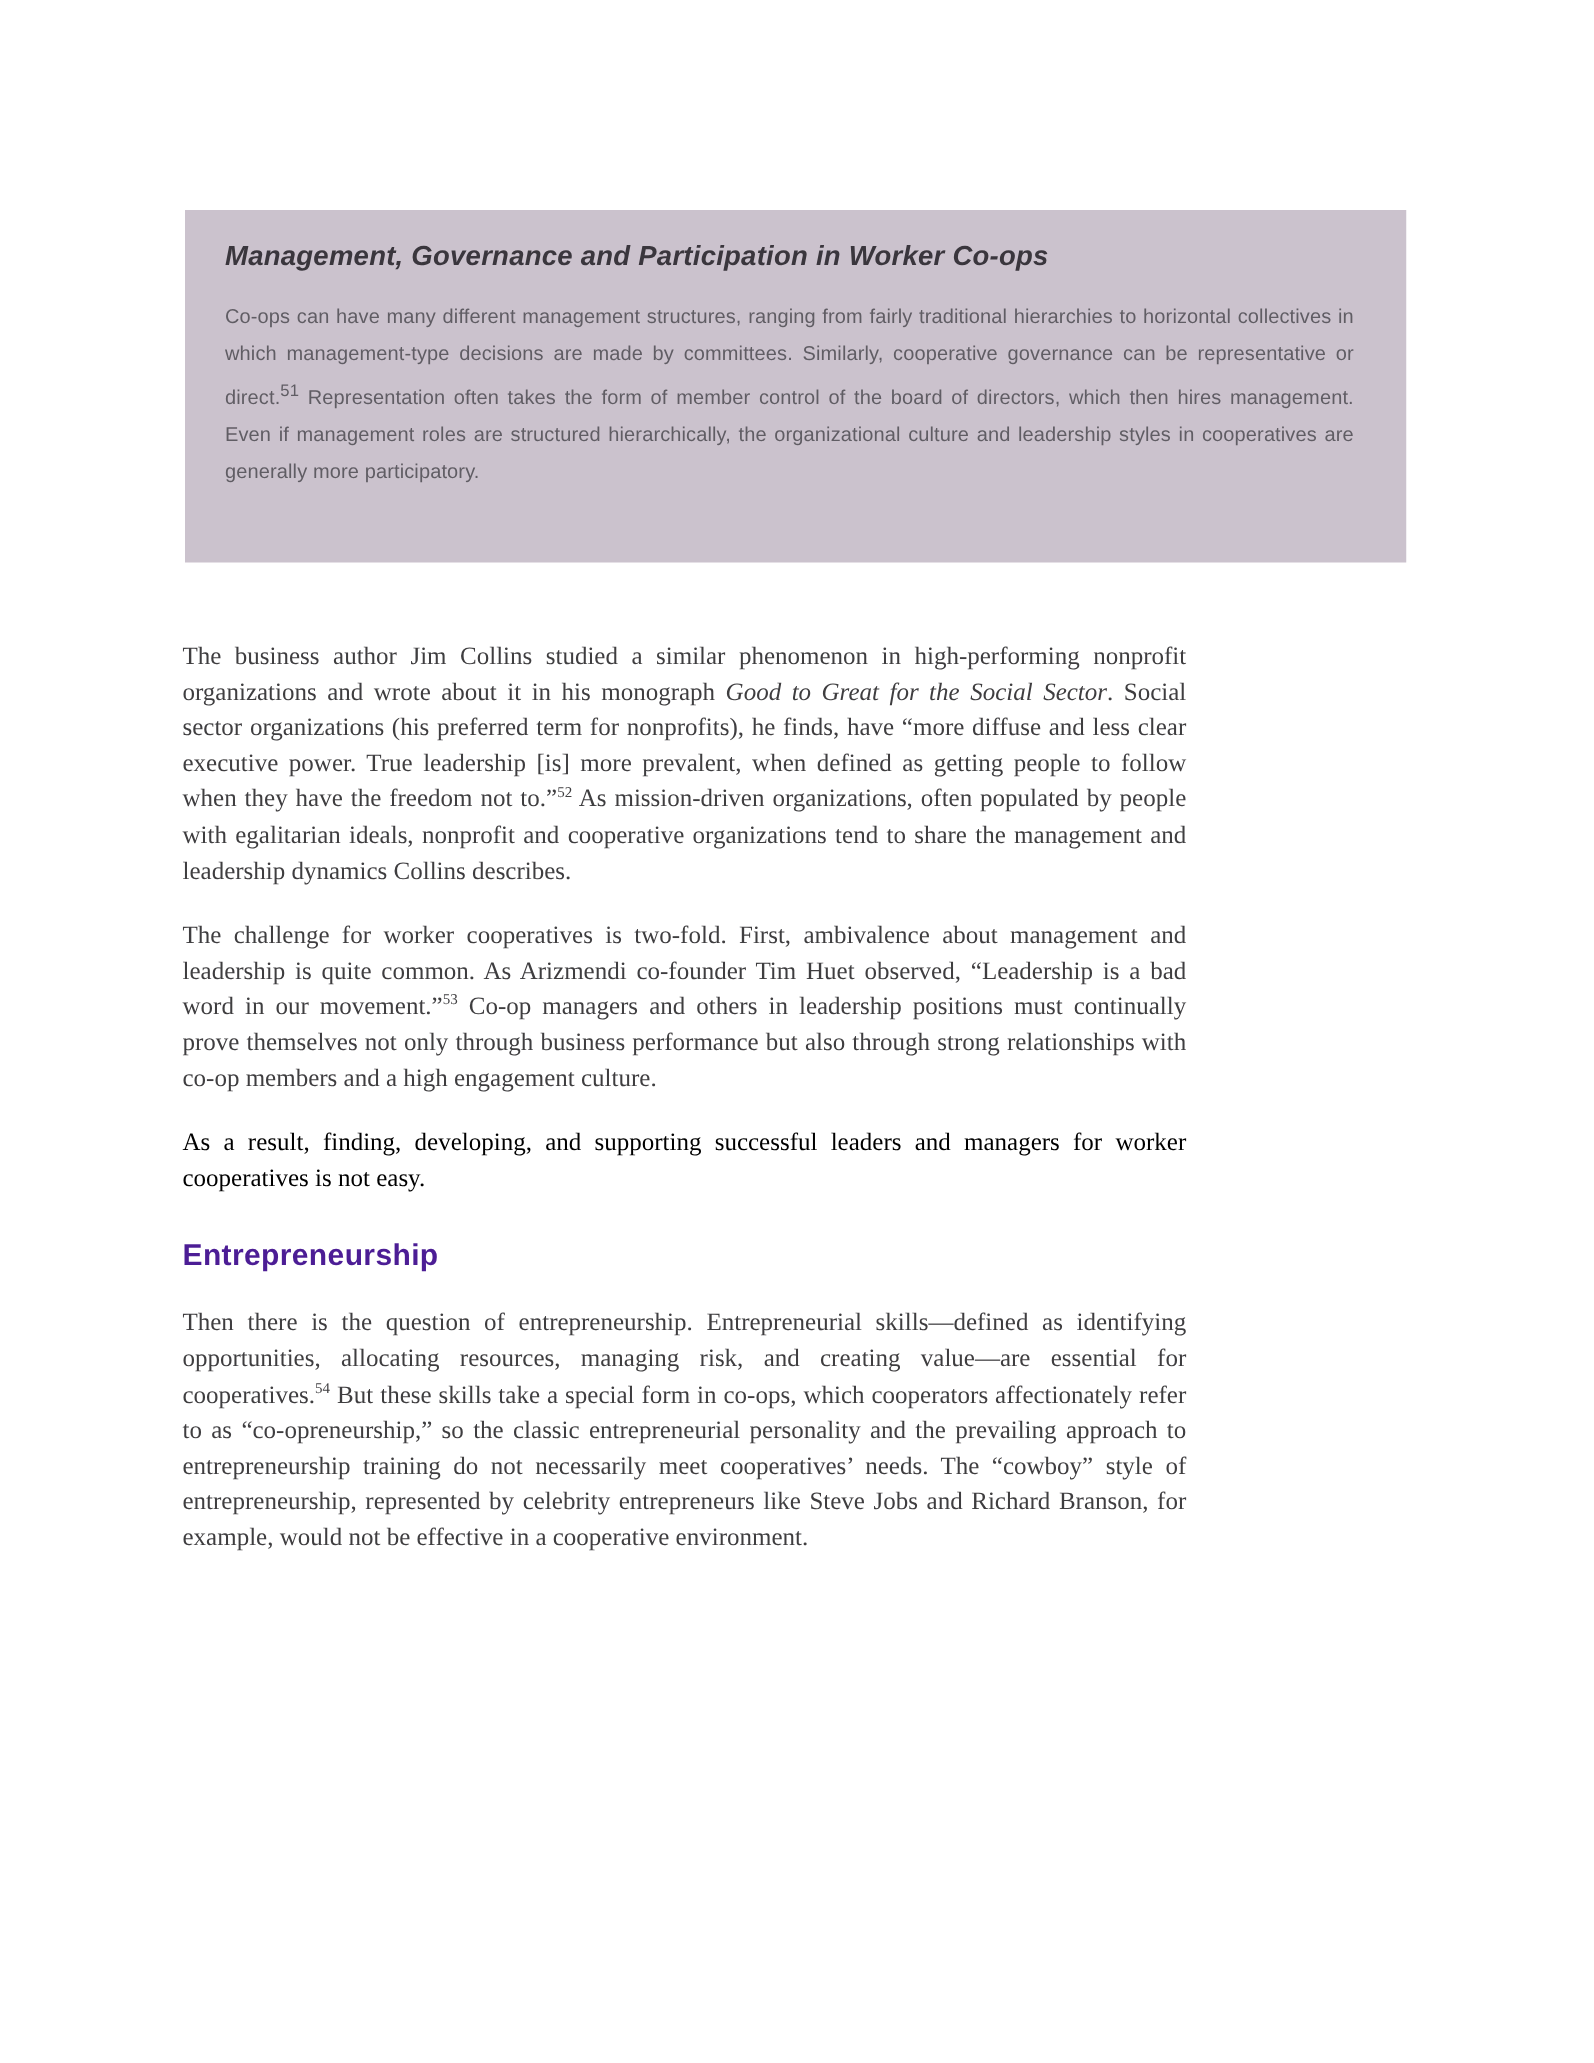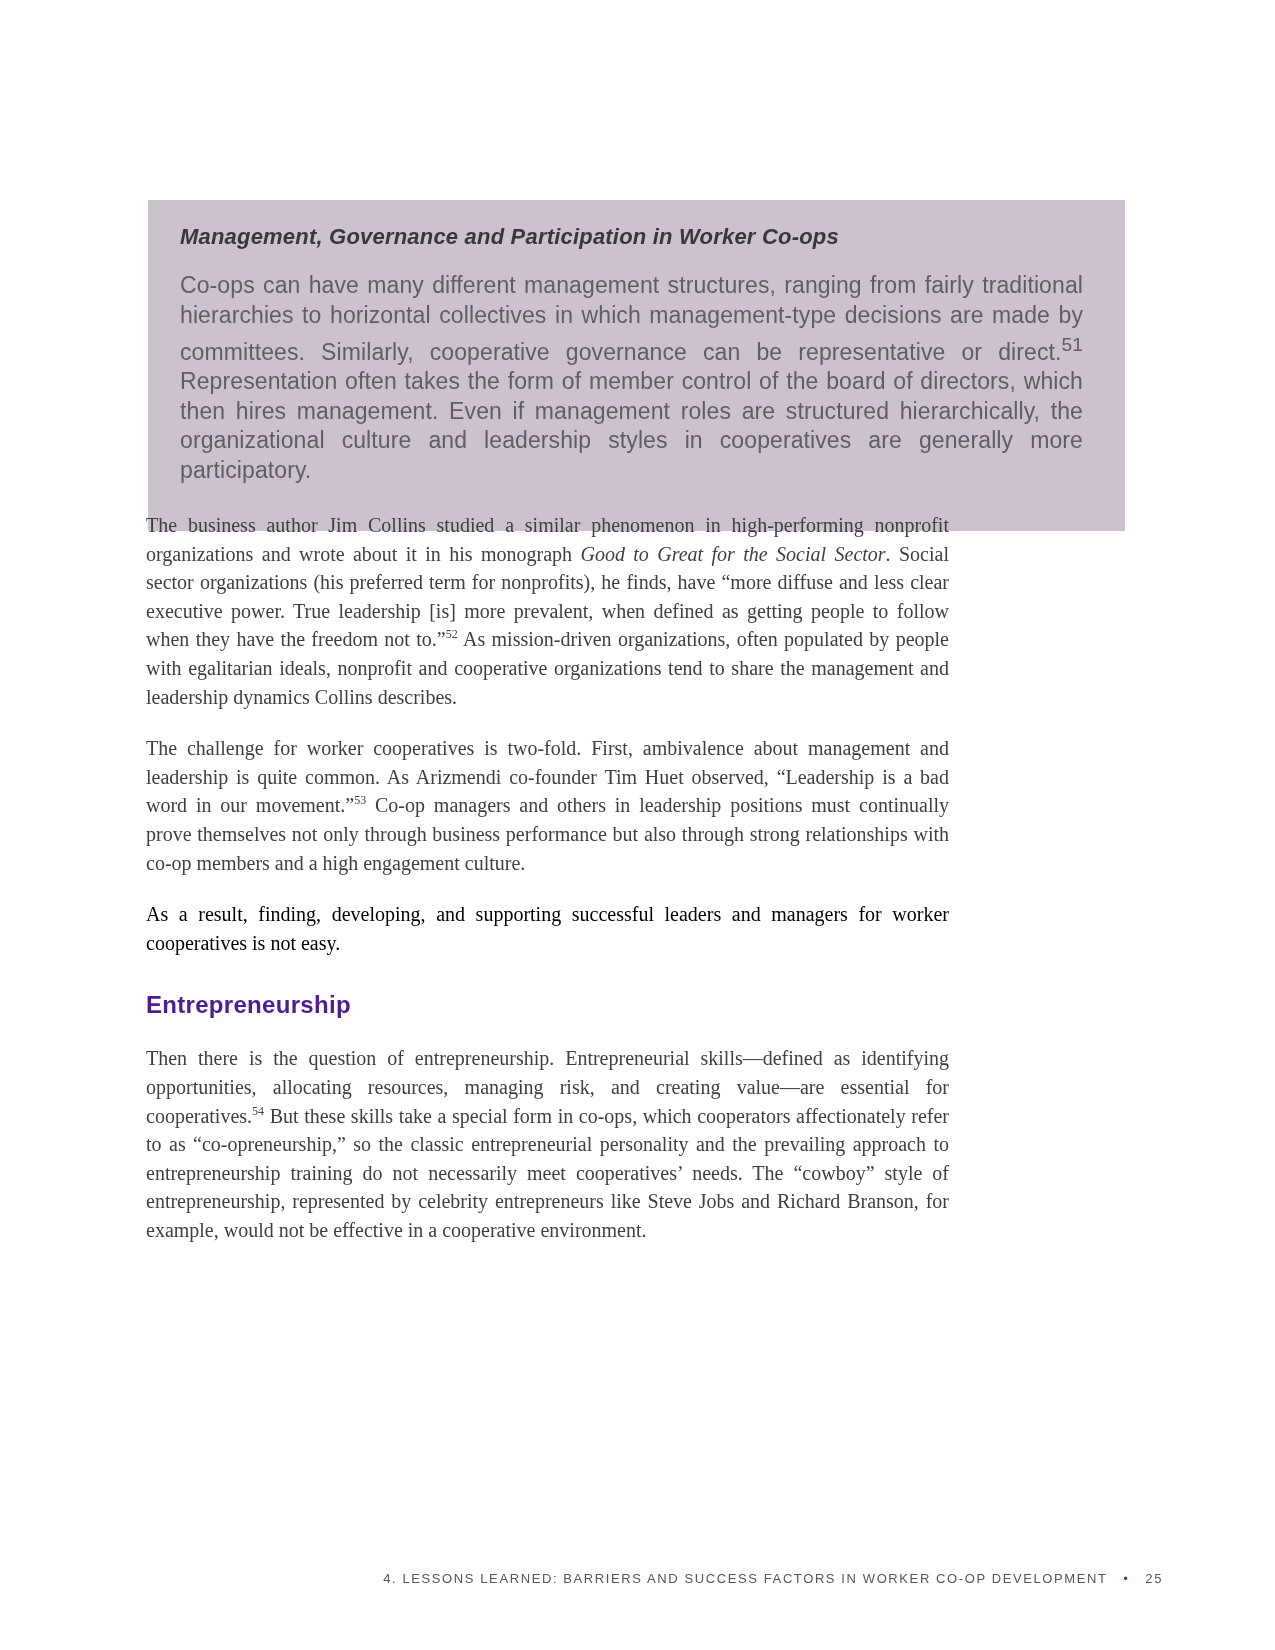--- a/index.html
+++ b/index.html
@@ -12,35 +12,34 @@
     background: #ffffff;
     overflow: hidden;
     font-family: "Liberation Serif", serif;
   }
   .callout {
     position: absolute;
     left: 148px;
     top: 168px;
     width: 977px;
     min-height: 282px;
-    padding: 22px 42px 46px 32px;
+    padding: 22px 42px 30px 32px;
     font-family: "Liberation Sans", sans-serif;
-    margin-top: 32px;
   }
   .callout-title {
     font-style: italic;
     font-weight: 600;
     font-size: 22px;
     line-height: 30px;
     letter-spacing: 0.2px;
     margin-bottom: 19px;
   }
   .callout-body {
     font-weight: 300;
-    font-size: 23px;
+    font-size: 16px;
     line-height: 29.5px;
     letter-spacing: 0.1px;
     text-align: justify;
   }
   .article {
     position: absolute;
     left: 146px;
     top: 511px;
     width: 803px;
   }
@@ -91,19 +90,14 @@
   </div>
 
   <div class="article">
     <p class="para" style="color: rgb(63, 62, 64);"><span>The business author Jim Collins studied a similar phenomenon in high-performing nonprofit organizations and wrote about it in his monograph </span><i>Good to Great for the Social Sector</i><span>. Social sector organizations (his preferred term for nonprofits), he finds, have “more diffuse and less clear executive power. True leadership [is] more prevalent, when defined as getting people to follow when they have the freedom not to.”</span><sup>52</sup><span> As mission-driven organizations, often populated by people with egalitarian ideals, nonprofit and cooperative organizations tend to share the management and leadership dynamics Collins describes.</span></p>
     <p class="para" style="color: rgb(63, 62, 64);"><span>The challenge for worker cooperatives is two-fold. First, ambivalence about management and leadership is quite common. As Arizmendi co-founder Tim Huet observed, “Leadership is a bad word in our movement.”</span><sup>53</sup><span> Co-op managers and others in leadership positions must continually prove themselves not only through business performance but also through strong relationships with co-op members and a high engagement culture.</span></p>
     <p class="para" style="color: #000000;"><span>As a result, finding, developing, and supporting successful leaders and managers for worker cooperatives is not easy.</span></p>
     <h2 class="section-heading" style="color: #4c1d95;">Entrepreneurship</h2>
     <p class="para" style="color: rgb(63, 62, 64);"><span>Then there is the question of entrepreneurship. Entrepreneurial skills—defined as identifying opportunities, allocating resources, managing risk, and creating value—are essential for cooperatives.</span><sup>54</sup><span> But these skills take a special form in co-ops, which cooperators affectionately refer to as “co-opreneurship,” so the classic entrepreneurial personality and the prevailing approach to entrepreneurship training do not necessarily meet cooperatives’ needs. The “cowboy” style of entrepreneurship, represented by celebrity entrepreneurs like Steve Jobs and Richard Branson, for example, would not be effective in a cooperative environment.</span></p>
   </div>
 
-  <div class="footer" style="color: rgb(85, 86, 90);">
-    <span>4. LESSONS LEARNED: BARRIERS AND SUCCESS FACTORS IN WORKER CO-OP DEVELOPMENT</span>
-    <span class="bullet" style="color: rgb(130, 44, 47);">•</span>
-    <span>25</span>
-  </div>
 
 </div>
 
 </body></html>

